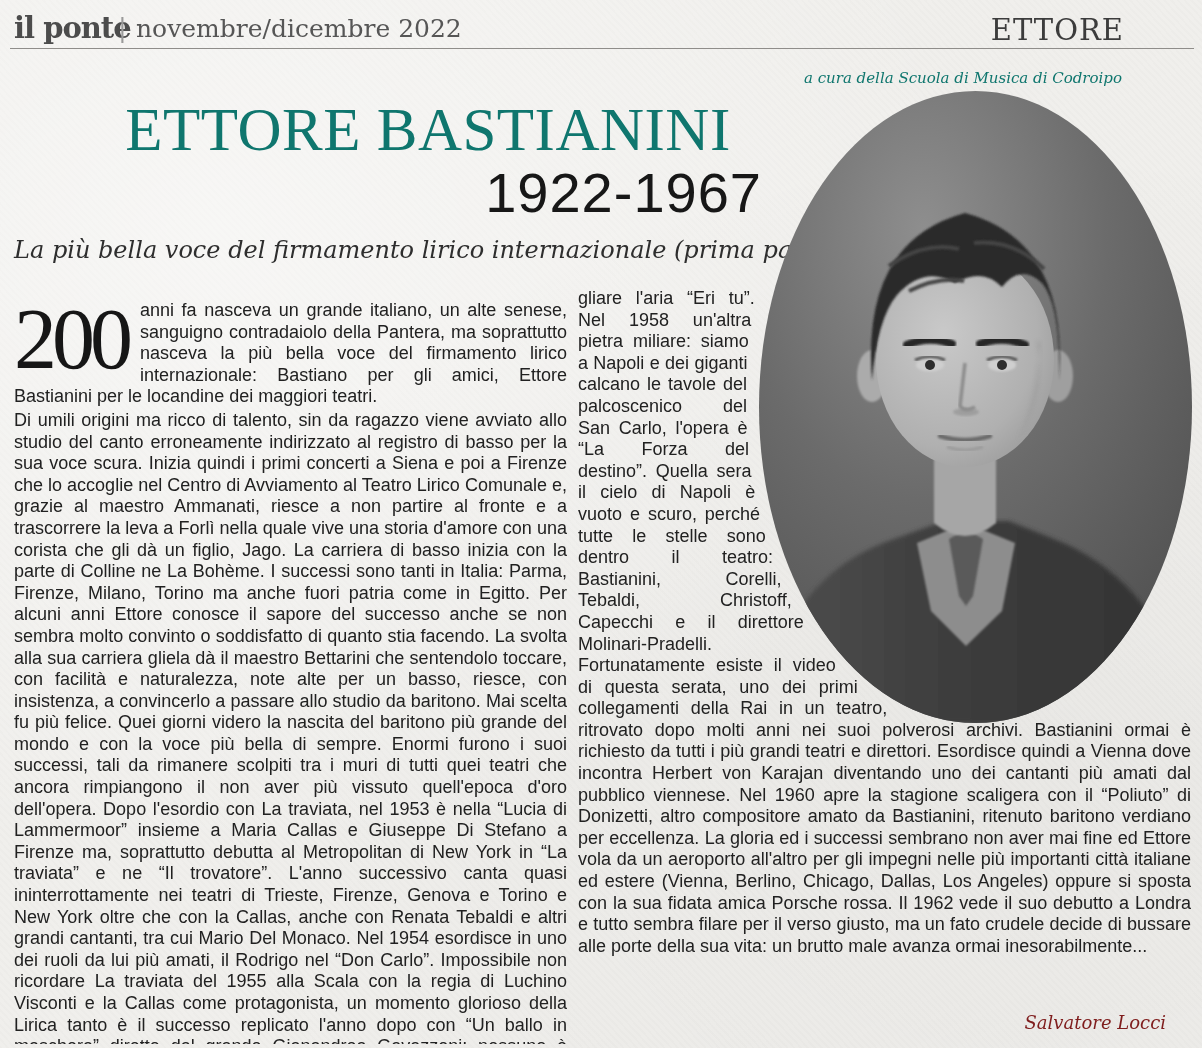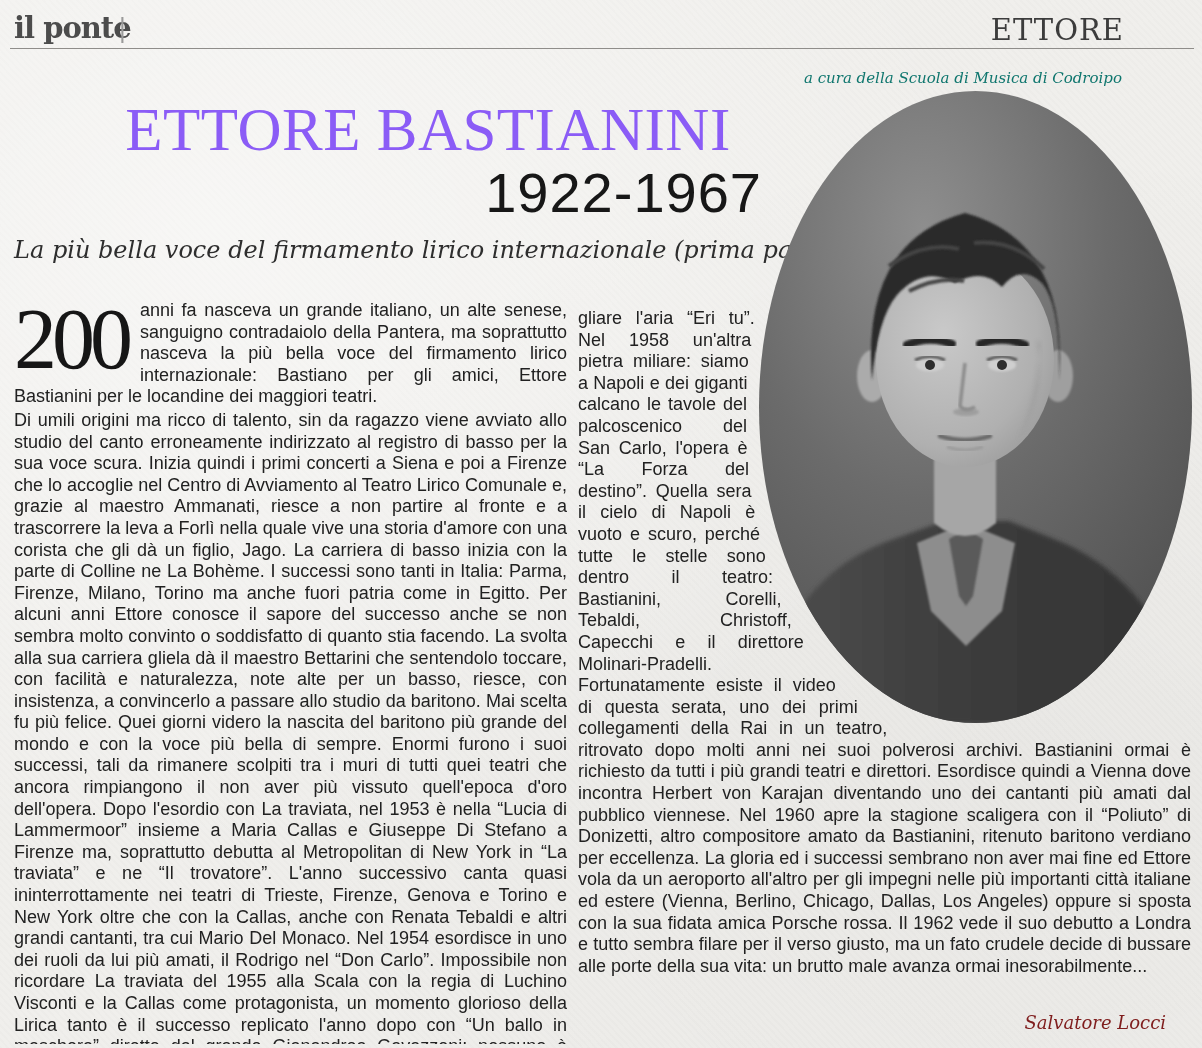--- a/index.html
+++ b/index.html
@@ -41,21 +41,21 @@
   .curation {
     position:absolute; right:80px; top:69px;
     font-family:"DejaVu Serif", serif; font-style:italic; font-size:15px; color:#0f766e;
   }
 
   
   .title-block { position:absolute; left:30px; top:98px; width:740px; }
   .title-line1 {
     text-align:center; transform:translateX(28px);
     font-family:"Liberation Serif", serif; font-weight:normal;
-    font-size:61px; letter-spacing:0.5px; color:#8b5cf6; line-height:64px;
+    font-size:61px; letter-spacing:0.5px; color:#0f766e; line-height:64px;
   }
   .title-line2 {
     text-align:right; padding-right:8px; margin-top:2px;
     font-family:Liberation Sans, sans-serif;
     font-size:56px; letter-spacing:1px; color:#171717; line-height:58px;
   }
   .subtitle {
     position:absolute; left:14px; top:236px; width:756px; text-align:center;
     font-family:"DejaVu Serif", serif; font-style:italic;
     font-size:24px; color:#2e2e2e; white-space:nowrap;
@@ -68,21 +68,21 @@
     font-size:18px; line-height:21.6px; color:#212121;
   }
   .dropcap {
     float:left;
     font-family:"Liberation Serif", serif;
     font-size:86px; line-height:70px; letter-spacing:-5px;
     padding:4px 12px 0 0; color:#161616;
   }
   .p-intro { margin-bottom:2px; }
   .col-right {
-    position:absolute; left:578px; top:308px; width:613px; height:712px;
+    position:absolute; left:578px; top:288px; width:613px; height:712px;
     overflow:hidden; text-align:justify;
     font-size:18px; line-height:21.6px; color:#212121;
   }
   .oval-spacer {
     float:right; width:613px; height:428px;
     shape-outside: ellipse(229px 329px at 398px 107px);
   }
   .signature {
     position:absolute; right:36px; top:1012px;
     font-family:"DejaVu Serif", serif; font-style:italic;
@@ -93,20 +93,21 @@
   .portrait {
     position:absolute; left:759px; top:91px; width:433px; height:632px;
   }
 </style>
 </head>
 <body>
 
 <div class="masthead">
   <div class="logo">il ponte</div>
   <div class="issue-sep">|</div>
+  <div class="issue">novembre/dicembre 2022</div>
   <div class="section">ETTORE</div>
   <div class="mast-rule"></div>
 </div>
 <div class="curation">a cura della Scuola di Musica di Codroipo</div>
 
 <div class="title-block">
   <div class="title-line1">ETTORE BASTIANINI</div>
   <div class="title-line2">1922-1967</div>
 </div>
 <div class="subtitle">La più bella voce del firmamento lirico internazionale (prima parte)</div>

